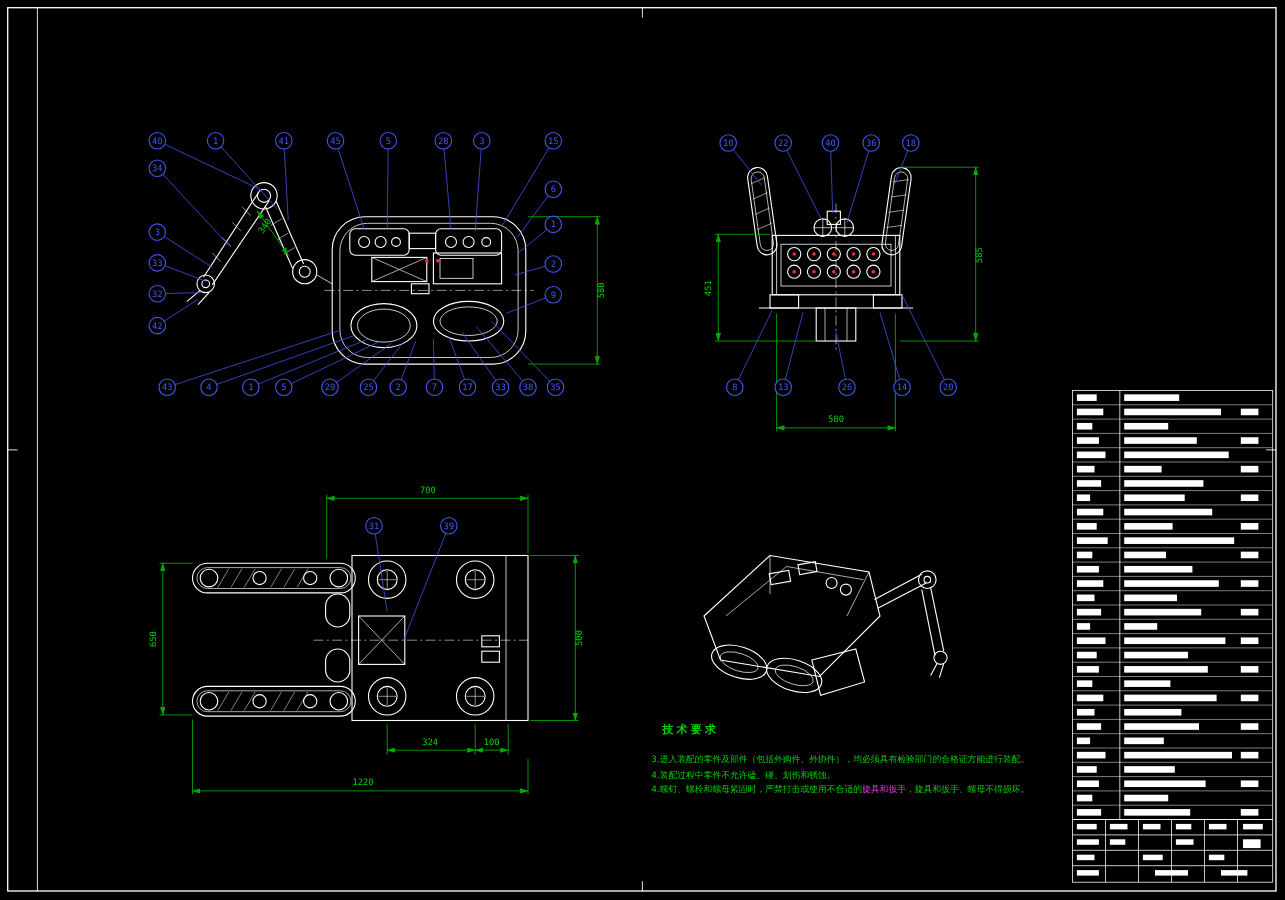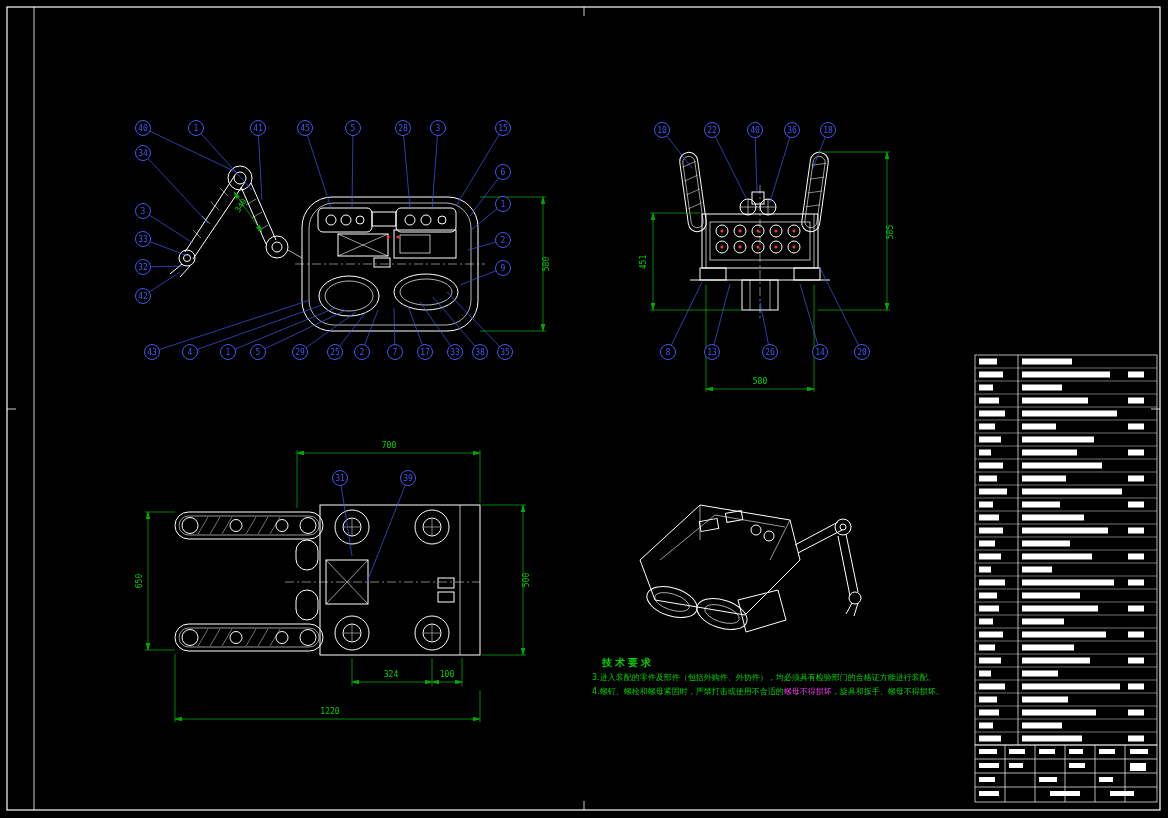--- a/index.html
+++ b/index.html
@@ -1,21 +1,21 @@
 <!DOCTYPE html>
 <html><head>
 <meta charset="utf-8">
 <style>
   html,body{margin:0;padding:0;background:#000;}
   .canvas{position:relative;width:1168px;height:818px;background:#000;overflow:hidden;
           font-family:"DejaVu Sans",sans-serif;border-radius:17px;}
   svg.layer{position:absolute;left:0;top:0;}
   svg text{font-family:"DejaVu Sans Mono","DejaVu Sans",monospace;}
   .tech{position:absolute;left:592px;top:656px;width:430px;}
-  .tech-title{color:#00d200;font-size:10px;letter-spacing:3px;margin:0 0 1px 10px;font-weight:bold;}
+  .tech-title{color:#00d200;font-size:10px;letter-spacing:3px;margin:0 0 14px 10px;font-weight:bold;}
   .tline{font-size:8px;line-height:13.5px;white-space:nowrap;}
 </style>
 </head>
 <body>
 
 <div class="canvas">
 
   <svg id="drawing" class="layer" width="1168" height="818">
     <defs>
       <marker id="da" viewBox="0 0 10 6" refX="9" refY="3" markerWidth="10" markerHeight="6" orient="auto-start-reverse">
@@ -526,17 +526,18 @@
         <rect x="979" y="735.5" width="22" height="6" fill="#ffffff"></rect>
         <rect x="1022" y="735.5" width="60" height="6" fill="#ffffff"></rect>
         <rect x="1128" y="735.5" width="16" height="6" fill="#ffffff"></rect>
       </g>
     </svg>
 
   <div class="tech">
     <div class="tech-title">技术要求</div>
     <div id="tech-lines">
         <div class="tline"><span style="color: rgb(0, 210, 0);">3.进入装配的零件及部件（包括外购件、外协件），均必须具有检验部门的合格证方能进行装配。</span></div>
-        <div class="tline"><span style="color: rgb(0, 210, 0);">4.螺钉、螺栓和螺母紧固时，严禁打击或使用不合适的</span><span style="color: rgb(232, 58, 232);">螺母不得损坏</span><span style="color: rgb(0, 210, 0);">，旋具和扳手、螺母不得损坏。</span></div>
+        <div class="tline"><span style="color: rgb(0, 210, 0);">4.装配过程中零件不允许磕、碰、划伤和锈蚀。</span></div>
+        <div class="tline"><span style="color: rgb(0, 210, 0);">4.螺钉、螺栓和螺母紧固时，严禁打击或使用不合适的</span><span style="color: rgb(232, 58, 232);">旋具和扳手</span><span style="color: rgb(0, 210, 0);">，旋具和扳手、螺母不得损坏。</span></div>
       </div>
   </div>
 
 </div>
 
 </body></html>

